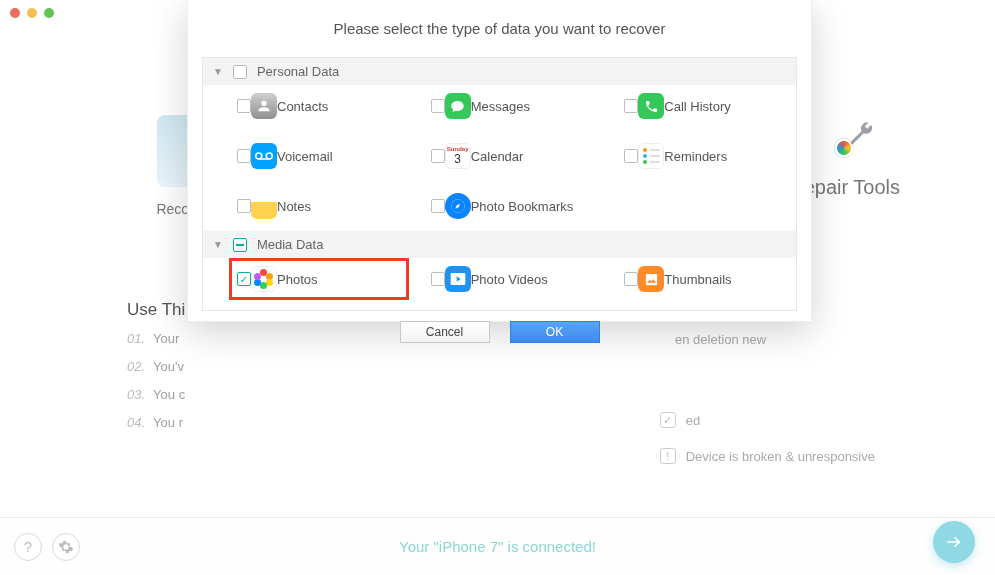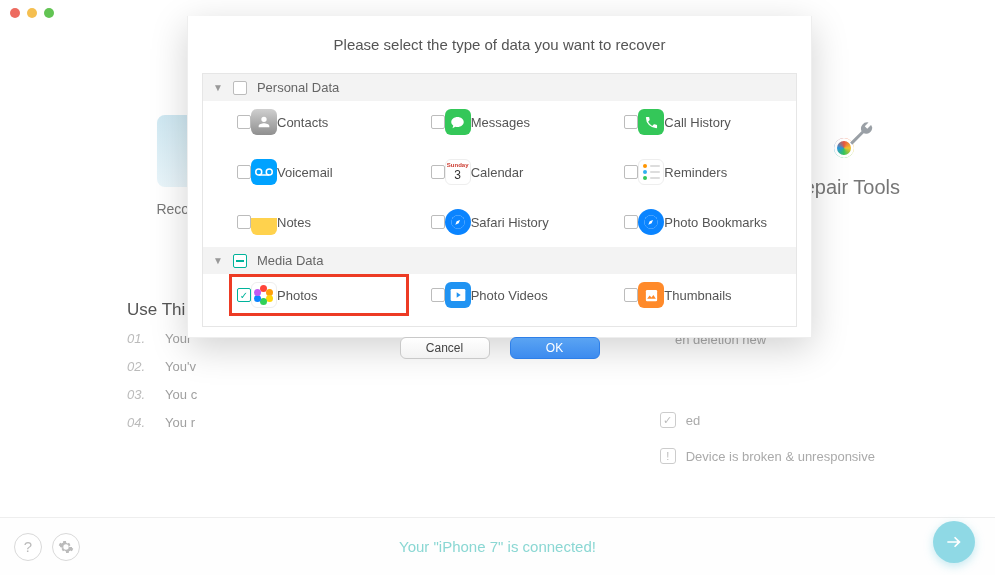--- a/index.html
+++ b/index.html
@@ -19,50 +19,50 @@
 .bg-tools { position: absolute; right: 95px; top: 120px; display: flex; flex-direction: column; align-items: center; }
 .bg-tools-icon { width: 48px; height: 48px; position: relative; }
 .bg-tools-icon .gear { position:absolute; left:6px; top:18px; width:20px; height:20px; border-radius:50%; background: conic-gradient(#e85642, #f6c22d, #34c759, #2b97e0, #e85642); box-shadow:0 0 0 3px #fff inset;}
 .bg-tools-icon .wrench { position:absolute; right:0; top:0; width:30px; height:30px; }
 .bg-tools-label { margin-top: 8px; font-size: 20px; color: #777; }
 
 .bg-text { position: absolute; left: 127px; right: 120px; color: #888; font-size: 14px; line-height: 1.6; }
 .bg-heading { top: 296px; color: #555; font-size: 17px; }
 .bg-ol { position: absolute; left: 127px; top: 325px; width: 460px; color: #a0a0a0; font-size: 13px; line-height: 28px; }
 .bg-ol li { list-style: none; }
-.bg-ol em { color:#bbb; font-style: italic; margin-right:20px;}
+.bg-ol em { color:#bbb; font-style: italic; margin-right:8px;}
 .bg-deletion { position: absolute; right: 120px; top: 332px; width: 200px; color: #aaa; font-size: 13px; }
 .bg-checklist { position: absolute; right: 120px; top: 412px; font-size: 13px; color:#aaa; display:flex; flex-direction:column; gap:20px;}
 .bg-checklist .row{display:flex;align-items:center;gap:10px;}
 .bg-checklist .sq{width:16px;height:16px;border:1px solid #ccc;border-radius:3px;display:flex;align-items:center;justify-content:center;font-size:11px;color:#bbb;}
 
 .footer { position: absolute; left: 0; right: 0; bottom: 0; height: 58px; border-top: 1px solid #eee; background:#fefefe; display:flex; align-items:center; }
 .footer .left { display:flex; gap:10px; margin-left:14px;}
 .footer .circ { width:28px; height:28px; border:1px solid #d9d9d9; border-radius:50%; display:flex; align-items:center; justify-content:center; color:#bbb; font-size:15px; background:#fff;}
 .footer .status { position:absolute; left:0; right:0; text-align:center; color:#8ad7d3; font-size:15px;}
 .footer .next { position:absolute; right:20px; bottom:12px; width:42px; height:42px; border-radius:50%; background:#8fd9e5; box-shadow:0 3px 10px rgba(110,200,220,.4); display:flex; align-items:center; justify-content:center; color:#fff; font-size:20px; }
 
-.modal { position:absolute; left:187px; top:16px; width:625px; height:322px; background:#fff; box-shadow:0 10px 35px rgba(0,0,0,.18); border:1px solid #eee; border-top:none; padding-top:20px;}
+.modal { position:absolute; left:187px; top:0; width:625px; height:322px; background:#fff; box-shadow:0 10px 35px rgba(0,0,0,.18); border:1px solid #eee; border-top:none; padding-top:20px;}
 .modal-title { text-align:center; font-size:15px; color:#555; }
 
 .cat-list { margin:20px 14px 0; border:1px solid #e6e6e6; }
 .cat-head { display:flex; align-items:center; gap:10px; background:#f3f3f3; padding:6px 10px; font-size:13px; color:#666; }
 .tri { color:#999; font-size:10px; user-select:none; }
 .cb { width:14px; height:14px; border:1px solid #bcbcbc; border-radius:2px; background:#fff; display:inline-flex; align-items:center; justify-content:center; font-size:10px; color:#00b39b;}
 .cb.checked { border-color:#00b39b; }
 .cb.mixed { position:relative; border-color:#00b39b;}
 .cb.mixed::after { content:""; width:8px; height:2px; background:#00b39b; }
 .grid { display:grid; grid-template-columns: repeat(3, 1fr); padding:8px 6px 12px; row-gap:24px; }
 .cell { display:flex; align-items:center; padding-left:28px; font-size:13px; color:#555; position:relative;}
 .cell .cb { flex-shrink:0; }
 .icon { width:26px; height:26px; border-radius:6px; flex-shrink:0; display:flex; align-items:center; justify-content:center; font-size:14px; color:#fff; font-weight:600;}
 .highlight { border:3px solid #ed3b24; position:absolute; inset:-8px -6px -8px 20px; }
 .sel-all-row { display:flex; align-items:center; gap:14px; margin:14px 20px 0; font-size:14px; color:#555;}
 .btn-row { display:flex; gap:20px; justify-content:center; margin-top:10px;}
-.btn { width:90px; height:22px; border-radius:6px; border:1px solid #c9c9c9; background:linear-gradient(#fff,#f2f2f2); font-size:12px; color:#444; display:flex; align-items:center; justify-content:center;}
+.btn { width:90px; height:22px; border-radius:0; border:1px solid #c9c9c9; background:linear-gradient(#fff,#f2f2f2); font-size:12px; color:#444; display:flex; align-items:center; justify-content:center;}
 .btn.primary { border-color:#2e7fe8; background:linear-gradient(#5aa4f3,#3c8bef); color:#fff; }
 
 
 .ic-contacts{background:linear-gradient(#cfcfcf,#8f8f8f);}
 .ic-call{background:#34c759;}
 .ic-msg{background:#34c759;}
 .ic-vm{background:#00a2ff;}
 .ic-cal{background:#fff;border:1px solid #eee;color:#cc3b30;font-size:9px;flex-direction:column;}
 .ic-rem{background:#fff;border:1px solid #eee;}
 .ic-notes{background:linear-gradient(#fff 35%, #ffd24d 35%);}
@@ -216,30 +216,20 @@
           </span>
           <span>Reminders</span>
         </div>
       <div class="cell">
           <span class="cb"></span>
           <span class="icon ic-notes"></span>
           <span>Notes</span>
         </div>
       <div class="cell">
           <span class="cb"></span>
-          <span class="icon ic-safari" style="border-radius:50%;">
-            <svg width="16" height="16" viewBox="0 0 24 24">
-              <circle cx="12" cy="12" r="10" fill="#fff"></circle>
-              <path d="M12 2a10 10 0 1 0 10 10A10 10 0 0 0 12 2zm3 7-2 5-5 2 2-5z" fill="#0a84ff"></path>
-            </svg>
-          </span>
-          <span>Safari History</span>
-        </div>
-      <div class="cell">
-          <span class="cb"></span>
           <span class="icon ic-safari2" style="border-radius:50%;">
             <svg width="16" height="16" viewBox="0 0 24 24">
               <circle cx="12" cy="12" r="10" fill="#fff"></circle>
               <path d="M12 2a10 10 0 1 0 10 10A10 10 0 0 0 12 2zm3 7-2 5-5 2 2-5z" fill="#0a84ff"></path>
             </svg>
           </span>
           <span>Photo Bookmarks</span>
         </div>
     </div>
 

